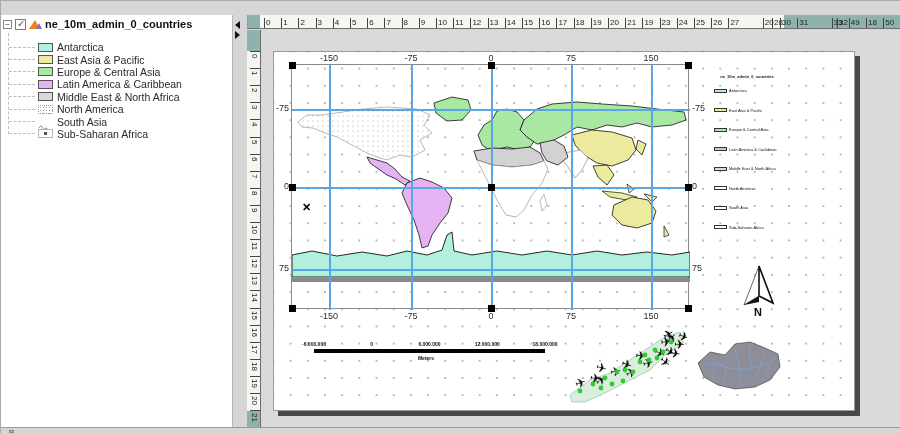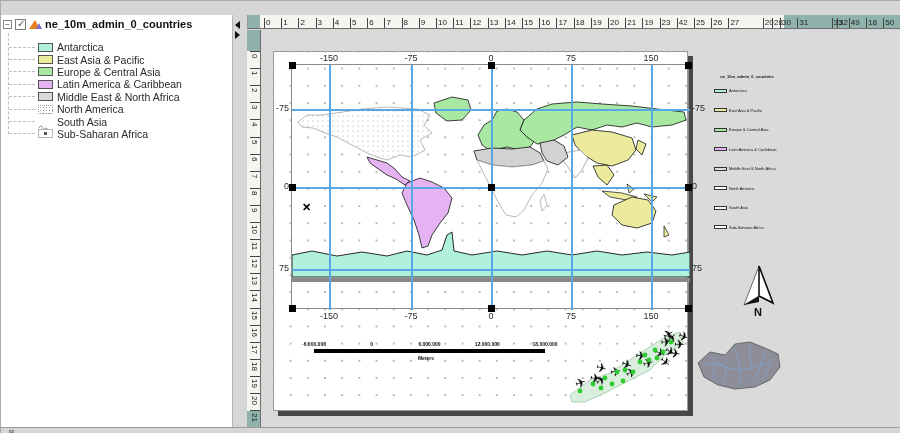--- a/index.html
+++ b/index.html
@@ -50,21 +50,21 @@
   .vruler { position:absolute; left:246px; top:29px; width:14px; height:397px;
     background:linear-gradient(to bottom, #8fb2ad 0 21px, #f6f6f1 21px 381px, #8fb2ad 381px 100%);
     border-right:1px solid #6f6f6f; overflow:hidden; }
   .htick { position:absolute; top:3px; height:11px; border-left:1px solid #444; }
   .htick span { position:absolute; left:1px; top:0px; font-size:8px; color:#222; }
   .vtick { position:absolute; left:3px; width:11px; border-top:1px solid #444; }
   .vtick span { position:absolute; left:0px; top:1px; font-size:8px; color:#222; display:inline-block; transform:rotate(90deg); transform-origin:4px 5px; }
 
   
   .canvas { position:absolute; left:261px; top:29px; width:639px; height:397px; background:#dadada; overflow:hidden; }
-  .paper { position:absolute; left:11px; top:21px; width:415px; height:360px; background:#fff; border:1px solid #9a9a9a;
+  .paper { position:absolute; left:11px; top:21px; width:582px; height:360px; background:#fff; border:1px solid #9a9a9a;
     box-shadow:5px 5px 0 #484848;
     background-image:radial-gradient(circle, #b8b8b8 0.7px, transparent 0.9px); background-size:17.2px 17.2px; background-position:8px 8px;padding-left:44px; }
   
   .map-frame { position:absolute; left:17px; top:12px; width:398px; height:245px; border:1px solid #8a8a8a; }
   .gridline-v { position:absolute; top:0; width:2px; height:245px; }
   .gridline-h { position:absolute; left:0; height:2px; width:398px; }
   .handle { position:absolute; width:7px; height:7px; background:#000; }
   .glabel { position:absolute; font-size:9px; color:#2a2a2a; white-space:nowrap; }
   .xmark { position:absolute; left:28px; top:149px; font-size:11px; font-weight:bold; color:#000; }
 
@@ -227,21 +227,21 @@
       <div class="htick" style="left: 377.2px;">
         <span>21</span>
       </div>
       <div class="htick" style="left: 394.4px;">
         <span>19</span>
       </div>
       <div class="htick" style="left: 411.6px;">
         <span>23</span>
       </div>
       <div class="htick" style="left: 428.8px;">
-        <span>42</span>
+        <span>24</span>
       </div>
       <div class="htick" style="left: 446px;">
         <span>25</span>
       </div>
       <div class="htick" style="left: 463.2px;">
         <span>26</span>
       </div>
       <div class="htick" style="left: 480.4px;">
         <span>27</span>
       </div>

